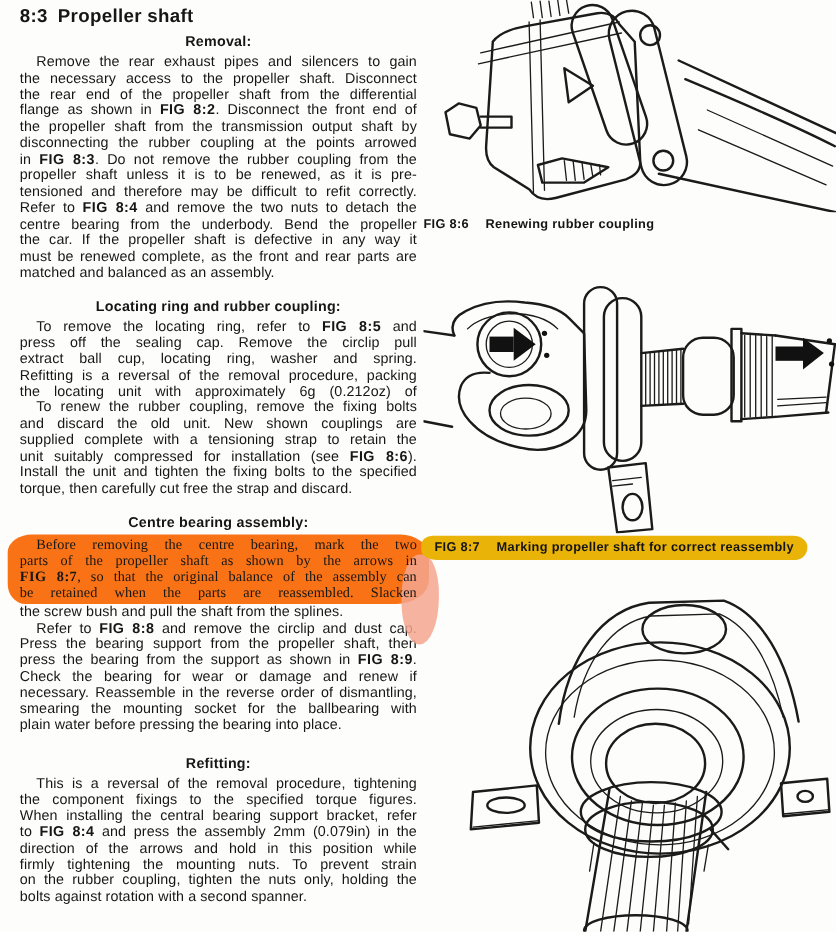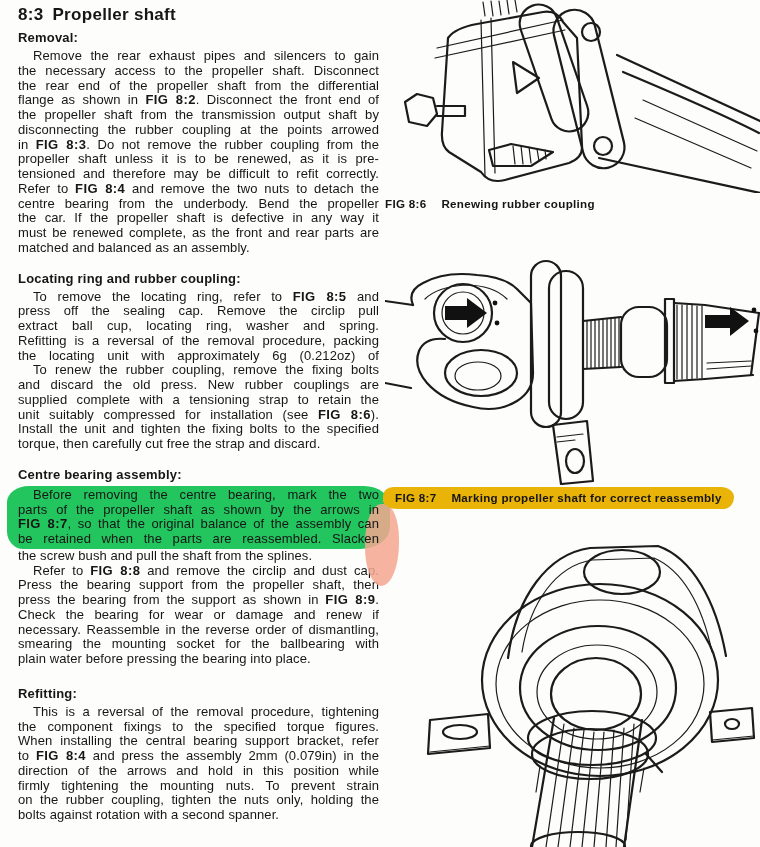--- a/index.html
+++ b/index.html
@@ -15,38 +15,39 @@
   .article{
     position:absolute;left:18px;top:6px;width:361px;
   }
   .doc-title{
     font-size:17px;font-weight:bold;line-height:17px;
     letter-spacing:.3px;margin-bottom:7px;
   }
   .doc-title .t-no{margin-right:9px;}
   .sec-heading{
     font-size:13px;font-weight:bold;line-height:15px;
-    letter-spacing:.2px;margin:15px 0 4px 0;
+    letter-spacing:.2px;margin:15px 0 4px 0;text-align:center;
   }
   .sec-heading.first{margin-top:0;}
   .sec-heading.refit{margin-top:19px;}
   .tline{
     font-size:13px;line-height:14.75px;letter-spacing:.1px;
     text-align:justify;text-align-last:justify;
     white-space:normal;
   }
   .tline.indent{padding-left:15px;}
   .tline.last{text-align-last:left;}
   .tline b{font-weight:bold;letter-spacing:.4px;}
   
   .hl-block{
     position:relative;
     margin:0 -11px;padding:2px 11px 2px;
-    background:#22c55e;
+    background:#f97316;
     border-radius:22px 26px 30px 16px / 16px 20px 22px 18px;
+    font-family:Liberation Serif, serif;
   }
   .hl-block::after{       
     content:"";position:absolute;right:-9px;top:18px;
     width:34px;height:82px;background:#f4a68f;
     border-radius:50% 45% 55% 50%;
     opacity:.85;z-index:-0;
   }
   .hl-block .tline{position:relative;z-index:1;}
   
   .fig{position:absolute;}
@@ -94,21 +95,21 @@
         <div class="tline">the car. If the propeller shaft is defective in any way it</div>
         <div class="tline">must be renewed complete, as the front and rear parts are</div>
         <div class="tline last">matched and balanced as an assembly.</div>
         <div class="sec-heading">Locating ring and rubber coupling:</div>
         <div class="tline indent">To remove the locating ring, refer to <b>FIG 8:5</b> and</div>
         <div class="tline">press off the sealing cap. Remove the circlip pull</div>
         <div class="tline">extract ball cup, locating ring, washer and spring.</div>
         <div class="tline">Refitting is a reversal of the removal procedure, packing</div>
         <div class="tline">the locating unit with approximately 6g (0.212oz) of</div>
         <div class="tline indent">To renew the rubber coupling, remove the fixing bolts</div>
-        <div class="tline">and discard the old press. New rubber couplings are</div>
+        <div class="tline">and discard the old unit. New shown couplings are</div>
         <div class="tline">supplied complete with a tensioning strap to retain the</div>
         <div class="tline">unit suitably compressed for installation (see <b>FIG 8:6</b>).</div>
         <div class="tline">Install the unit and tighten the fixing bolts to the specified</div>
         <div class="tline last">torque, then carefully cut free the strap and discard.</div>
         <div class="sec-heading">Centre bearing assembly:</div>
         <div class="hl-block">
           <div class="tline indent">Before removing the centre bearing, mark the two</div>
           <div class="tline">parts of the propeller shaft as shown by the arrows in</div>
           <div class="tline"><b>FIG 8:7</b>, so that the original balance of the assembly can</div>
           <div class="tline">be retained when the parts are reassembled. Slacken</div>

